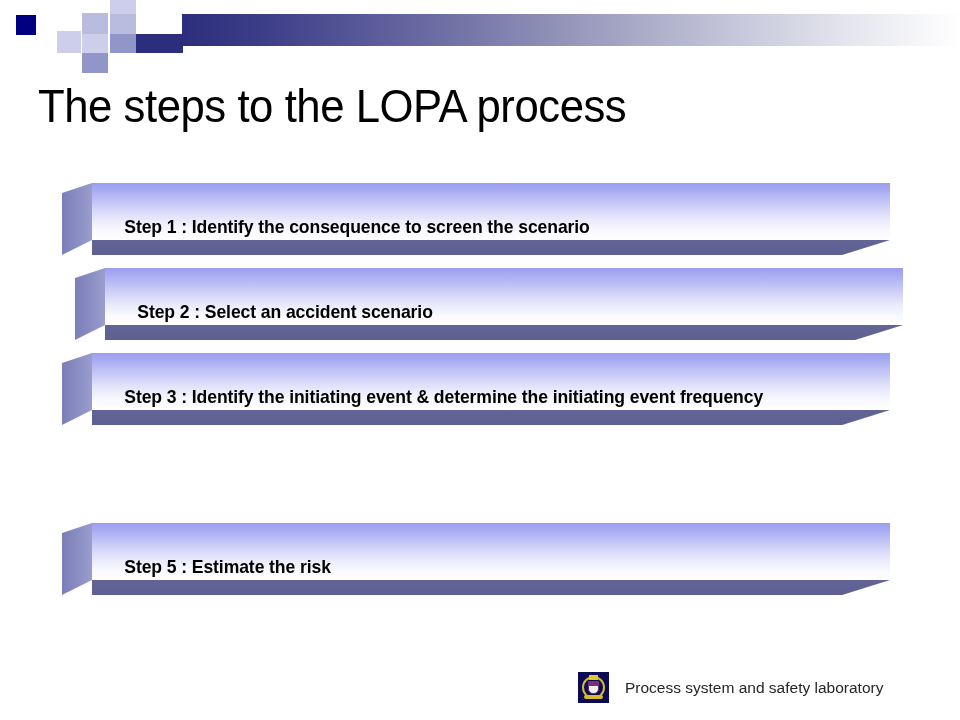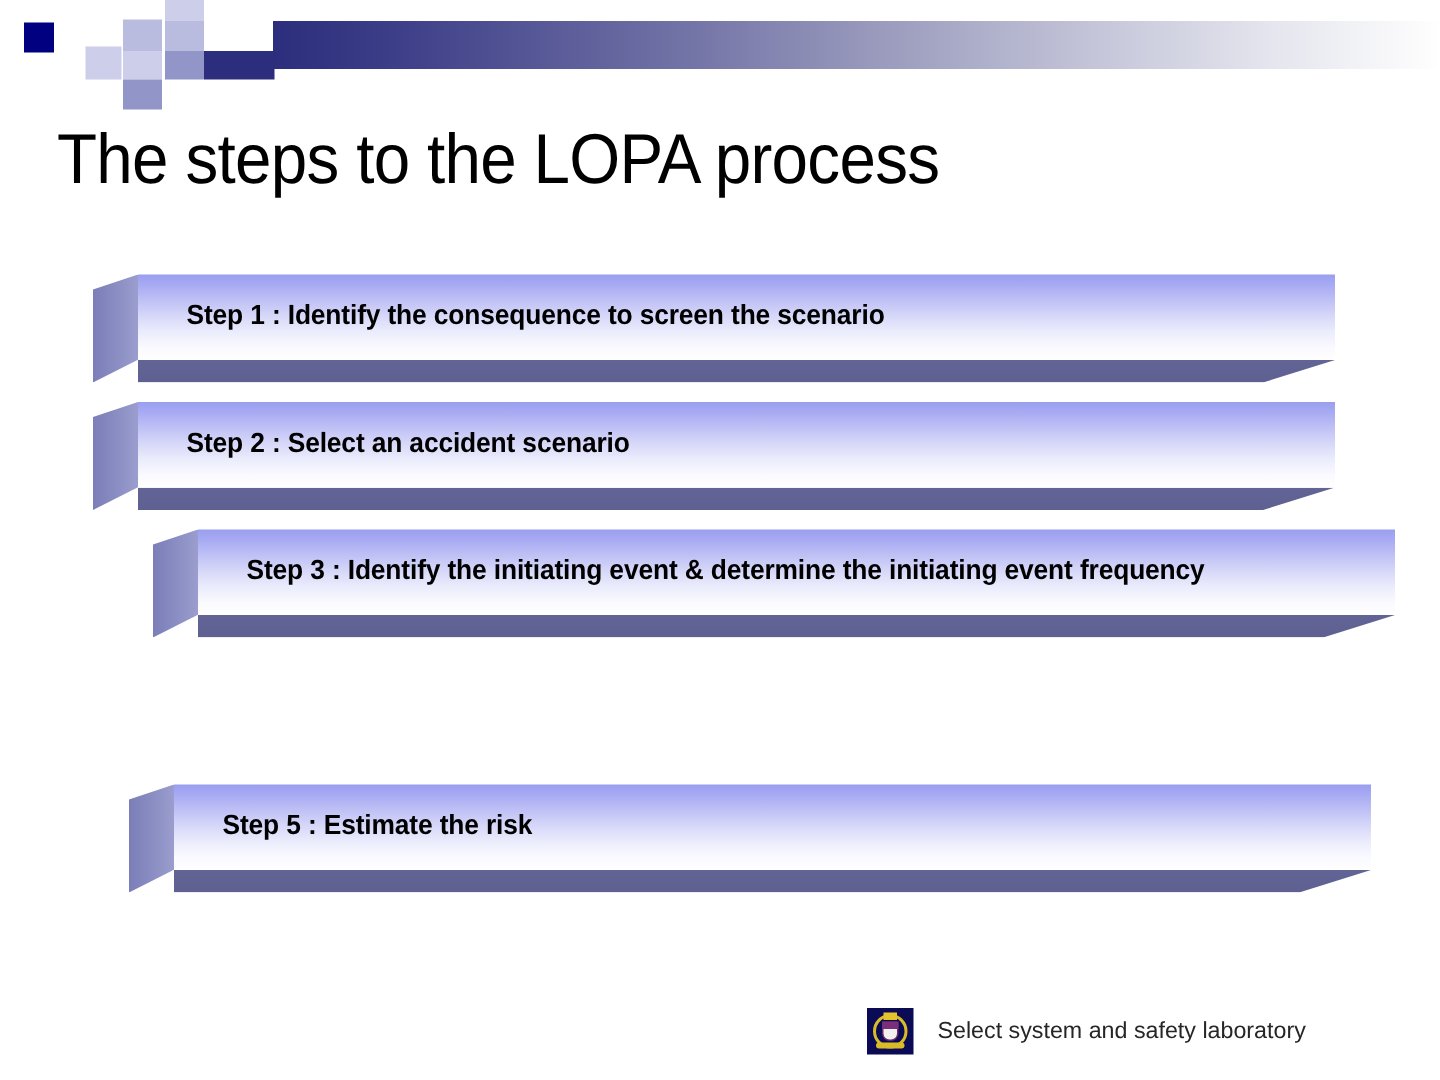--- a/index.html
+++ b/index.html
@@ -110,21 +110,21 @@
         #a5a8f2 10%,
         #bcbef5 28%,
         #d6d7f8 48%,
         #ecedfc 68%,
         #fafaff 86%,
         #ffffff 100%);
     box-sizing: border-box;
   }
   .face-inner {
     position: absolute;
-    left: 0; top: 0;
+    left: 0; top: 17px;
     width: 100%; height: 100%;
     display: flex;
     align-items: center;
   }
   .step-label {
     padding-left: 34px;
     font-size: 18.5px;
     font-weight: bold;
     color: #000000;
     font-family: "Liberation Sans Narrow", "Liberation Sans", sans-serif;
@@ -219,56 +219,56 @@
   <div class="step-banner" style="top:183px;">
     <div class="bevel-left"></div>
     <div class="bevel-bottom"></div>
     <div class="face">
       <div class="face-inner">
         <div class="step-label">Step 1 : Identify the consequence to screen the scenario</div>
       </div>
     </div>
   </div>
 
-  <div class="step-banner" style="top:268px;">
+  <div class="step-banner" style="top:268px;margin-left:13px;">
     <div class="bevel-left"></div>
     <div class="bevel-bottom"></div>
     <div class="face">
       <div class="face-inner">
         <div class="step-label">Step 2 : Select an accident scenario</div>
       </div>
     </div>
   </div>
 
-  <div class="step-banner" style="top:353px;margin-left:40px;">
+  <div class="step-banner" style="top:353px;">
     <div class="bevel-left"></div>
     <div class="bevel-bottom"></div>
     <div class="face">
       <div class="face-inner">
         <div class="step-label">Step 3 : Identify the initiating event &amp; determine the initiating event frequency</div>
       </div>
     </div>
   </div>
 
 
-  <div class="step-banner" style="top:523px;margin-left:24px;">
+  <div class="step-banner" style="top:523px;">
     <div class="bevel-left"></div>
     <div class="bevel-bottom"></div>
     <div class="face">
       <div class="face-inner">
         <div class="step-label">Step 5 : Estimate the risk</div>
       </div>
     </div>
   </div>
 
 
 </div>
 
 <div id="footer">
   <div class="crest">
     <div class="wreath"></div>
     <div class="shield"></div>
     <div class="shield-top"></div>
     <div class="crown"></div>
     <div class="ribbon"></div>
   </div>
-  <div id="footer-text">Select system and safety laboratory</div>
+  <div id="footer-text">Process system and safety laboratory</div>
 </div>
 
 </body></html>

